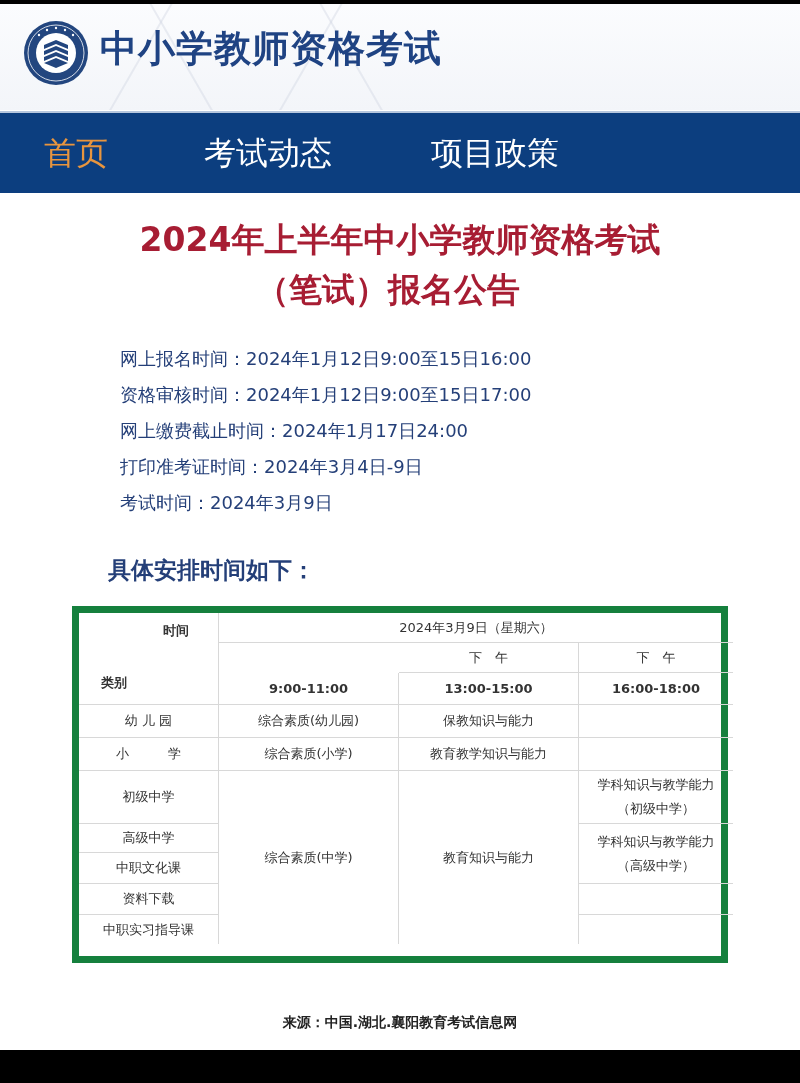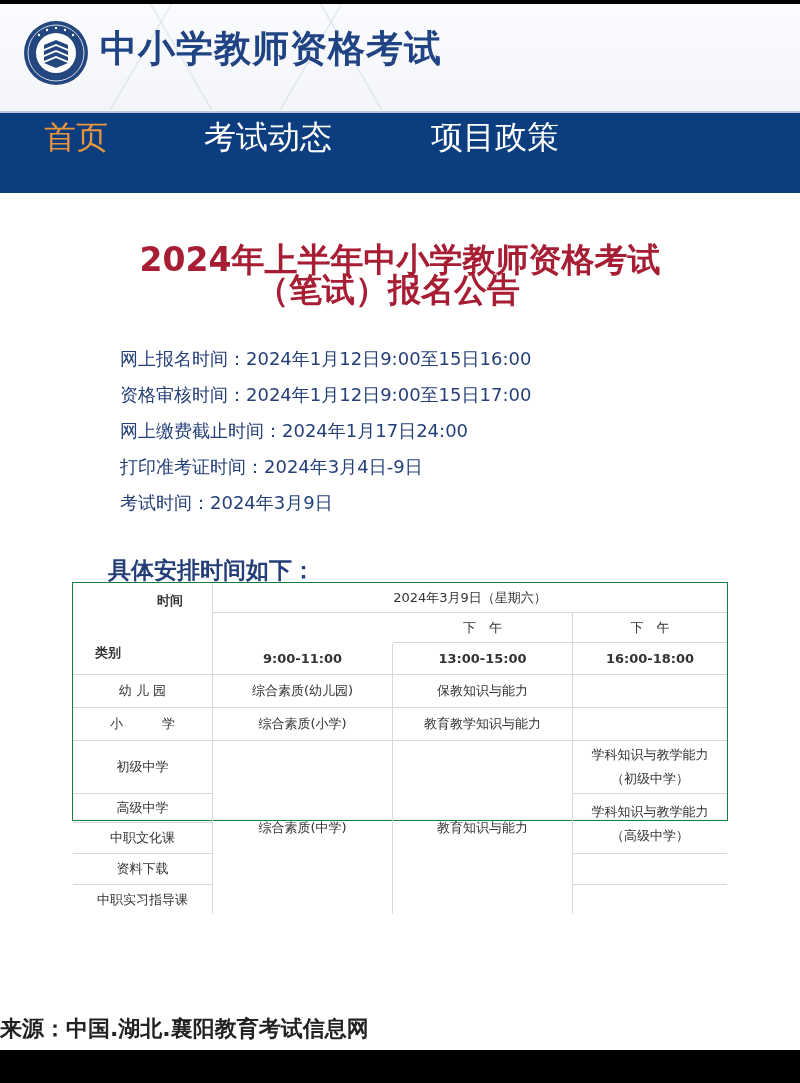--- a/index.html
+++ b/index.html
@@ -12,44 +12,44 @@
   .header { position: absolute; left: 0; top: 0; width: 800px; height: 106px;
     background: linear-gradient(180deg, #fbfcfe 0%, #f3f5f9 100%); overflow: hidden; }
   .header .bg-line { position: absolute; width: 2px; height: 200px; background: rgba(200,205,220,0.35); top: -30px; }
   .logo { position: absolute; left: 23px; top: 16px; width: 66px; height: 66px; }
   .site-title { position: absolute; left: 100px; top: 20px; font-size: 37px; font-weight: bold;
     color: #1f4383; letter-spacing: 1px; line-height: 50px; }
 
   
   .nav { position: absolute; left: 0; top: 107px; width: 800px; height: 82px; background: #0c3e7f;
     border-top: 2px solid #b7c7de; }
-  .nav-item { position: absolute; top: 2px; font-size: 32px; color: #ffffff; line-height: 44px; white-space: nowrap; cursor: pointer; text-align: right; }
+  .nav-item { position: absolute; top: 18px; font-size: 32px; color: #ffffff; line-height: 44px; white-space: nowrap; cursor: pointer; text-align: right; }
   .nav-item.active { color: #e8953e; }
 
   
   .title { position: absolute; left: 0; width: 800px; text-align: center; color: #a71d33;
     font-size: 33px; font-weight: bold; line-height: 48px; }
-  .title.l1 { top: 212px; margin-top: 20px; }
+  .title.l1 { top: 212px; }
   .title.l2 { top: 262px; left: -12px; }
 
   .info { position: absolute; left: 120px; top: 337px; color: #243f78; font-size: 18px; line-height: 36px; }
   .info div { white-space: nowrap; }
 
   .sub { position: absolute; left: 108px; top: 551px; color: #243f78; font-size: 23px; font-weight: bold; }
 
   
-  .tbl { position: absolute; left: 72px; top: 578px; width: 656px; height: 239px; border: 1px solid #15803d; }
+  .tbl { position: absolute; left: 72px; top: 602px; width: 656px; height: 357px; border: 7px solid #15803d; }
   .cell { position: absolute; border-right: 1px solid #d8d8d8; border-bottom: 1px solid #d8d8d8;
     display: flex; align-items: center; justify-content: center; text-align: center;
     font-size: 13px; color: #333; line-height: 24px; }
   .cell.noright { border-right: none; }
   .cell.nobottom { border-bottom: none; }
   .bold { font-weight: bold; }
 
-  .source { position: absolute; left: 0; width: 800px; top: 1010px; text-align: left; font-size: 22px; font-weight: bold; color: #222; }
+  .source { position: absolute; left: 0; width: 800px; top: 1010px; text-align: center; font-size: 14px; font-weight: bold; color: #222; }
 </style>
 </head>
 <body>
 
 <div class="page">
 
   <div class="header">
     <div class="bg-line" style="left:130px;transform:rotate(30deg);"></div>
     <div class="bg-line" style="left:190px;transform:rotate(-30deg);"></div>
     <div class="bg-line" style="left:300px;transform:rotate(30deg);"></div>

